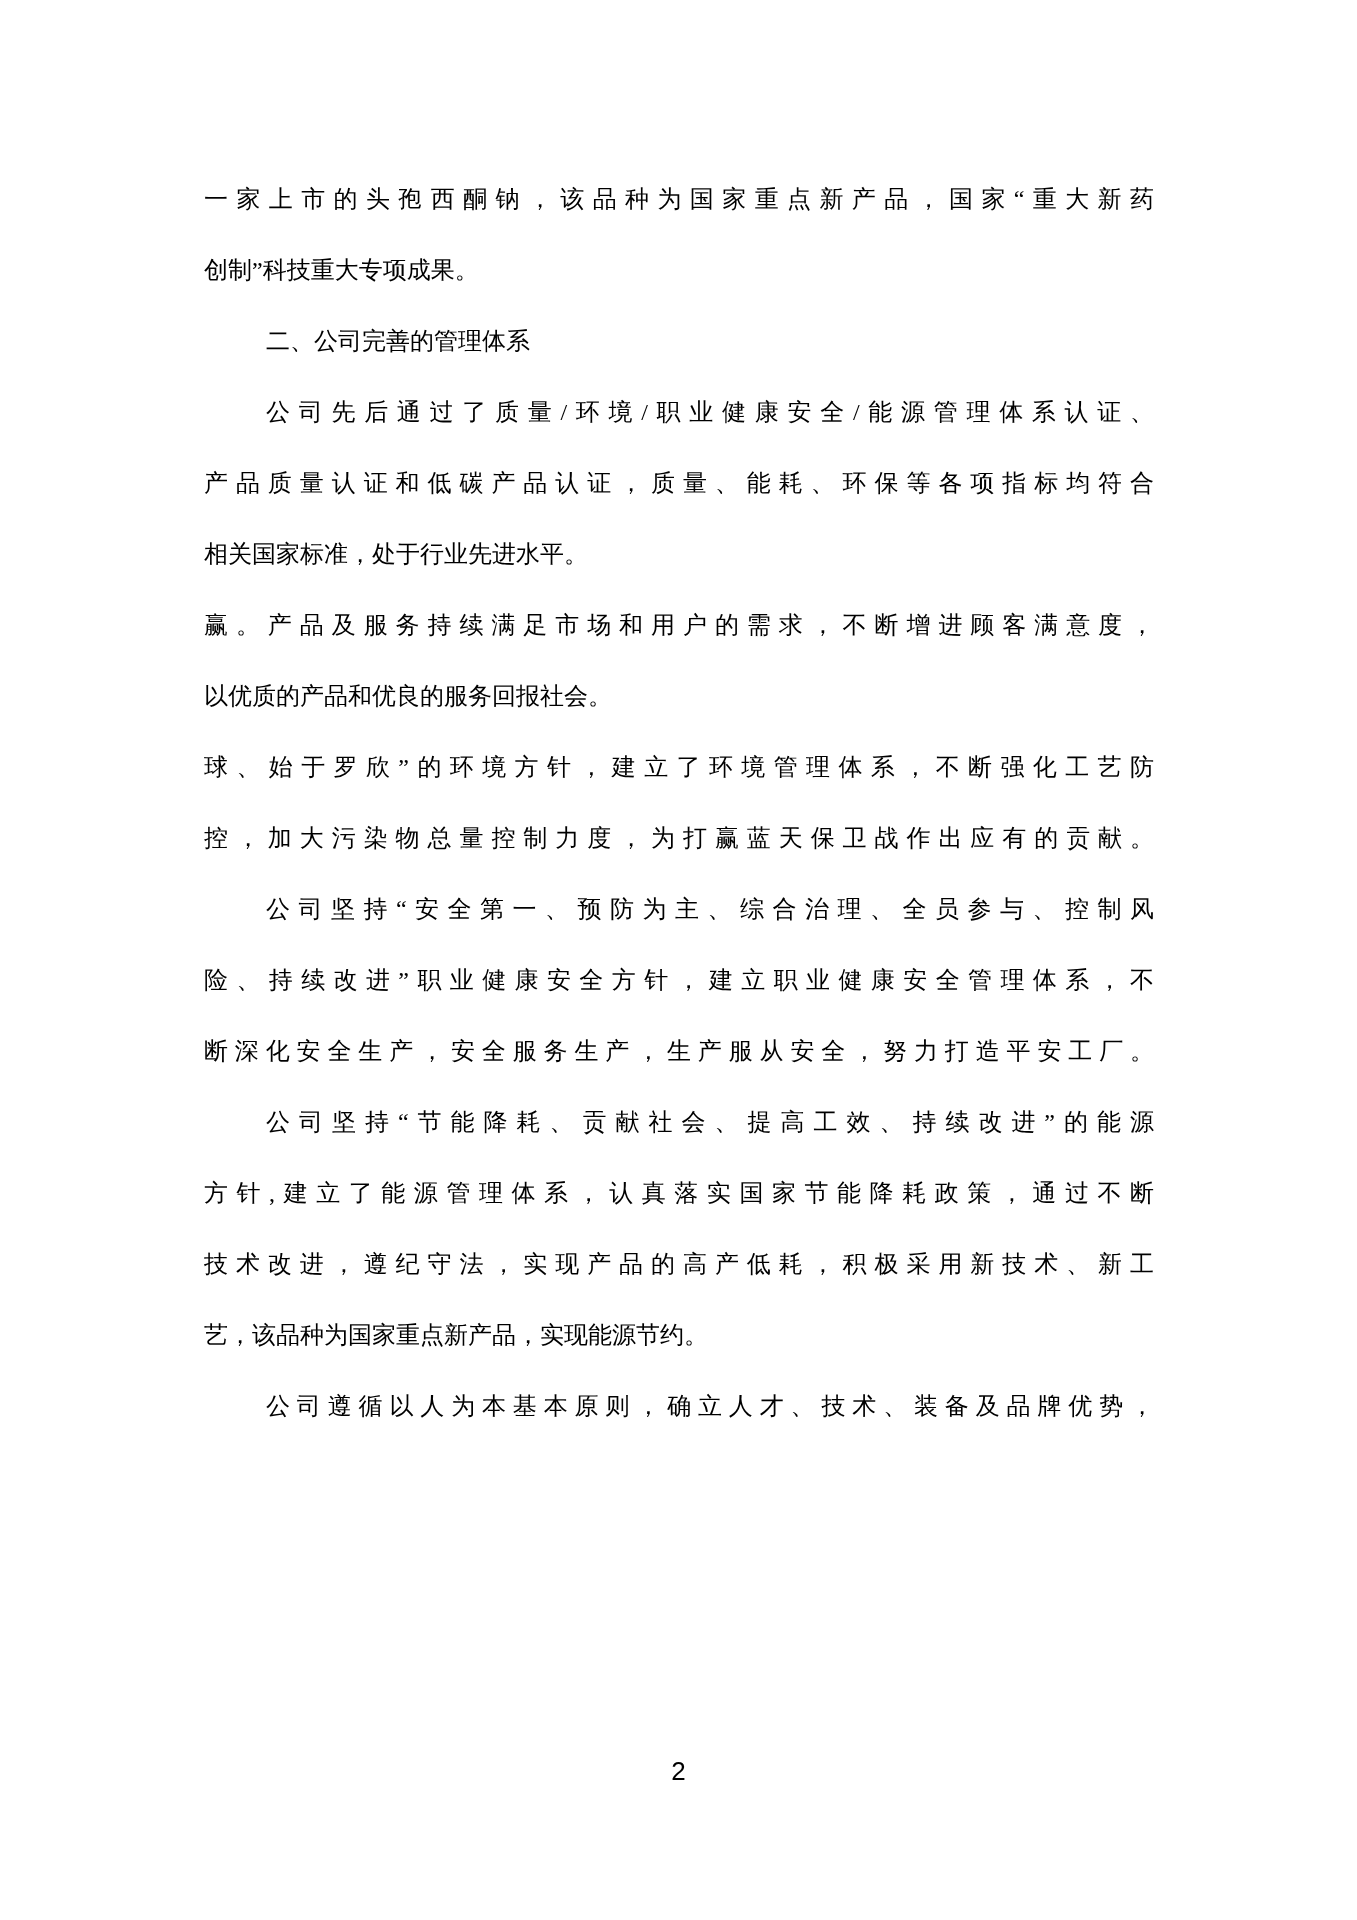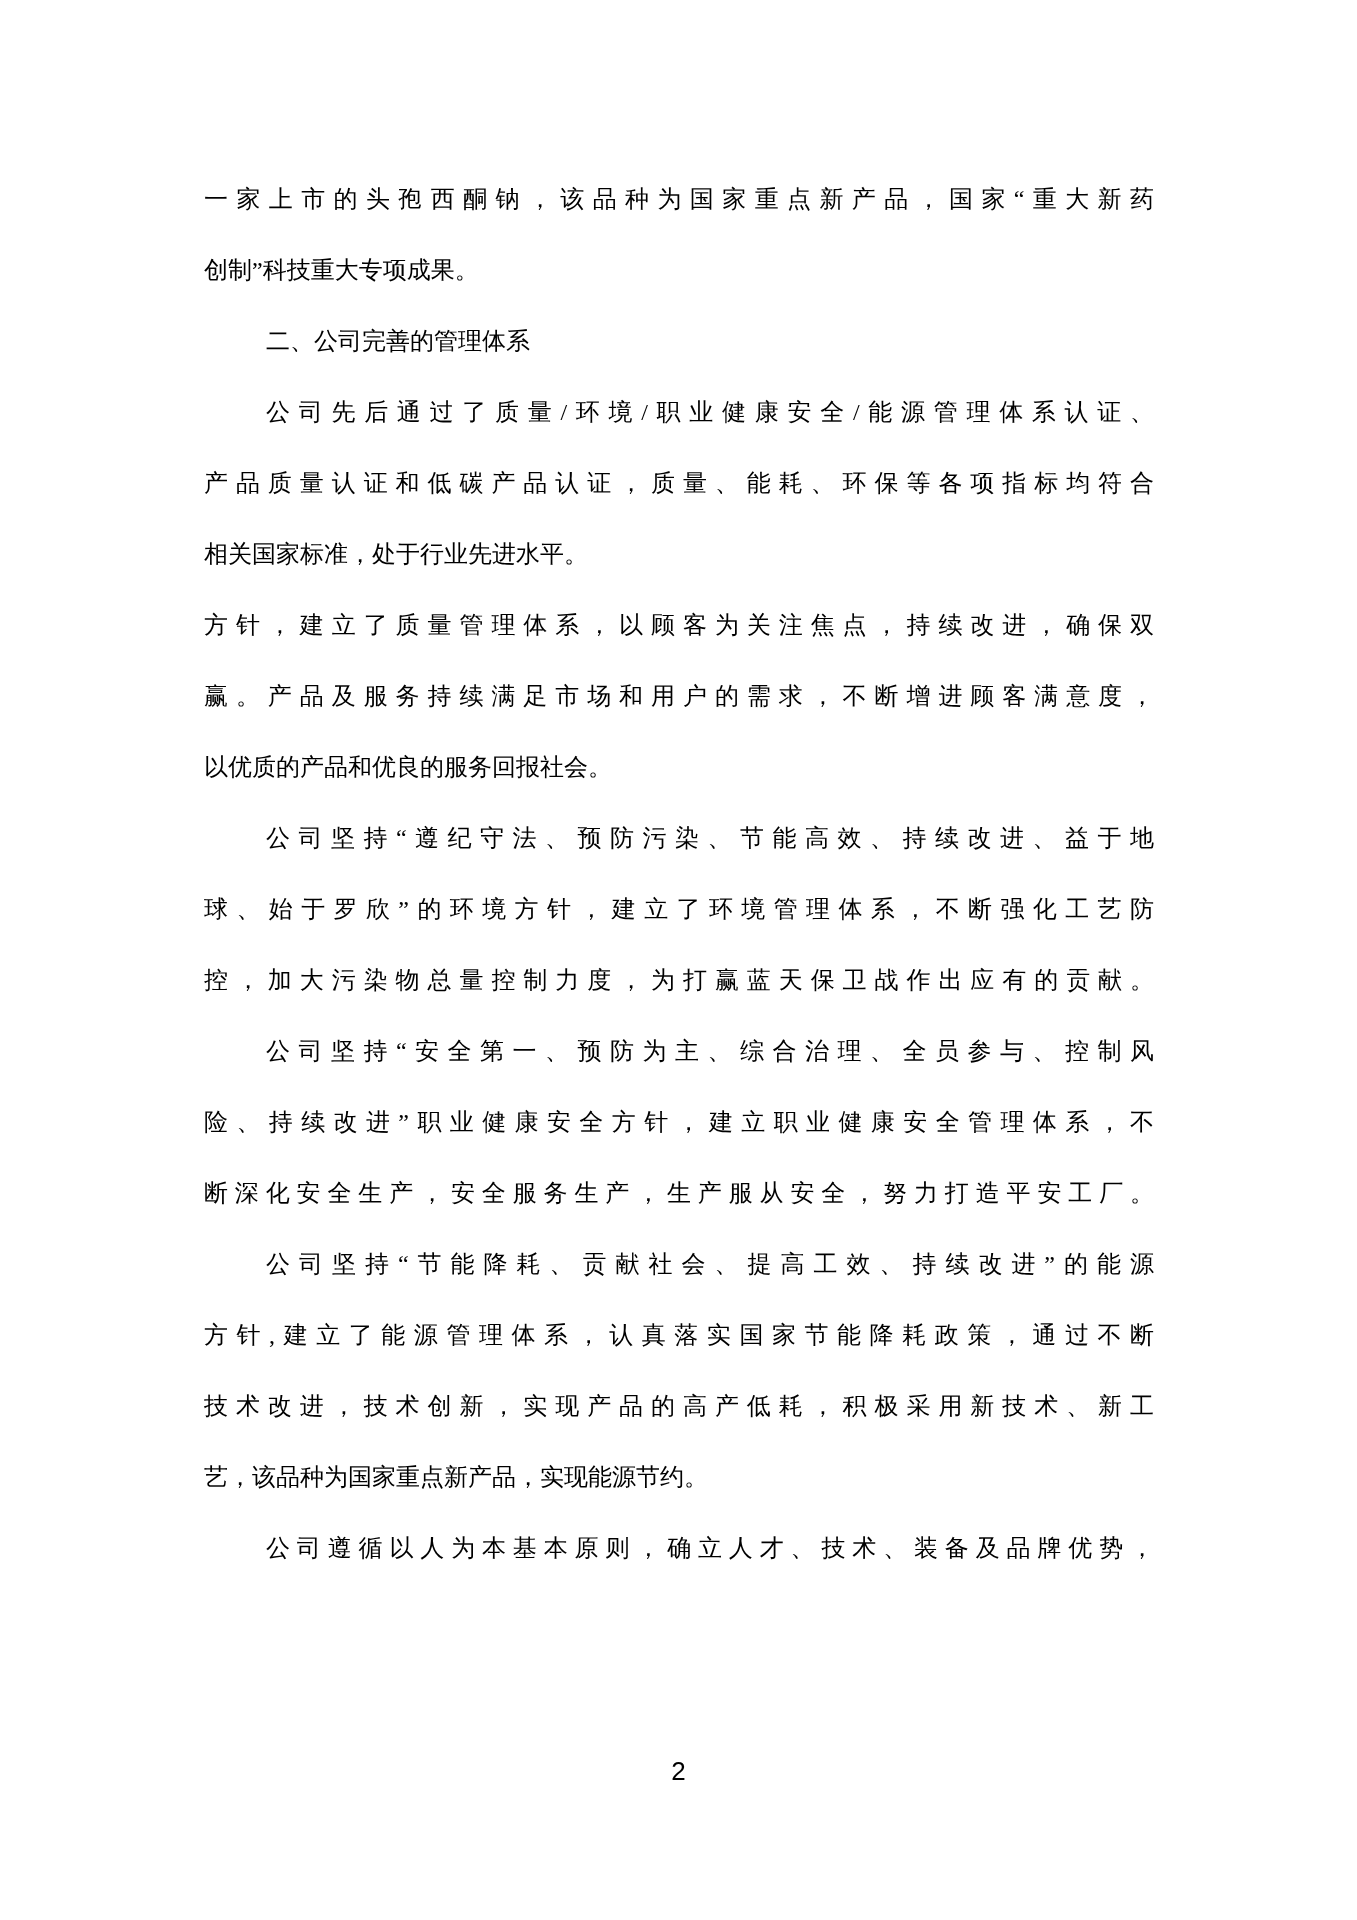--- a/index.html
+++ b/index.html
@@ -57,29 +57,27 @@
 </head>
 <body>
 
 <div class="doc-body">
   <div class="ln j">一家上市的头孢西酮钠，该品种为国家重点新产品，国家“重大新药</div>
   <div class="ln">创制”科技重大专项成果。</div>
   <div class="ln ind heading">二、公司完善的管理体系</div>
   <div class="ln ind j">公司先后通过了质量/环境/职业健康安全/能源管理体系认证、</div>
   <div class="ln j">产品质量认证和低碳产品认证，质量、能耗、环保等各项指标均符合</div>
   <div class="ln">相关国家标准，处于行业先进水平。</div>
-  <div class="ln j">方针，建立了质量管理体系，以顾客为关注焦点，持续改进，确保双</div>
   <div class="ln j">赢。产品及服务持续满足市场和用户的需求，不断增进顾客满意度，</div>
   <div class="ln">以优质的产品和优良的服务回报社会。</div>
-  <div class="ln ind j">公司坚持“遵纪守法、预防污染、节能高效、持续改进、益于地</div>
   <div class="ln j">球、始于罗欣”的环境方针，建立了环境管理体系，不断强化工艺防</div>
   <div class="ln j">控，加大污染物总量控制力度，为打赢蓝天保卫战作出应有的贡献。</div>
   <div class="ln ind j">公司坚持“安全第一、预防为主、综合治理、全员参与、控制风</div>
   <div class="ln j">险、持续改进”职业健康安全方针，建立职业健康安全管理体系，不</div>
   <div class="ln j">断深化安全生产，安全服务生产，生产服从安全，努力打造平安工厂。</div>
   <div class="ln ind j">公司坚持“节能降耗、贡献社会、提高工效、持续改进”的能源</div>
   <div class="ln j">方针,建立了能源管理体系，认真落实国家节能降耗政策，通过不断</div>
-  <div class="ln j">技术改进，技术创新，实现产品的高产低耗，积极采用新技术、新工</div>
+  <div class="ln j">技术改进，遵纪守法，实现产品的高产低耗，积极采用新技术、新工</div>
   <div class="ln">艺，该品种为国家重点新产品，实现能源节约。</div>
   <div class="ln ind j">公司遵循以人为本基本原则，确立人才、技术、装备及品牌优势，</div>
 </div>
 
 <div class="page-footer">2</div>
 
 </body></html>

